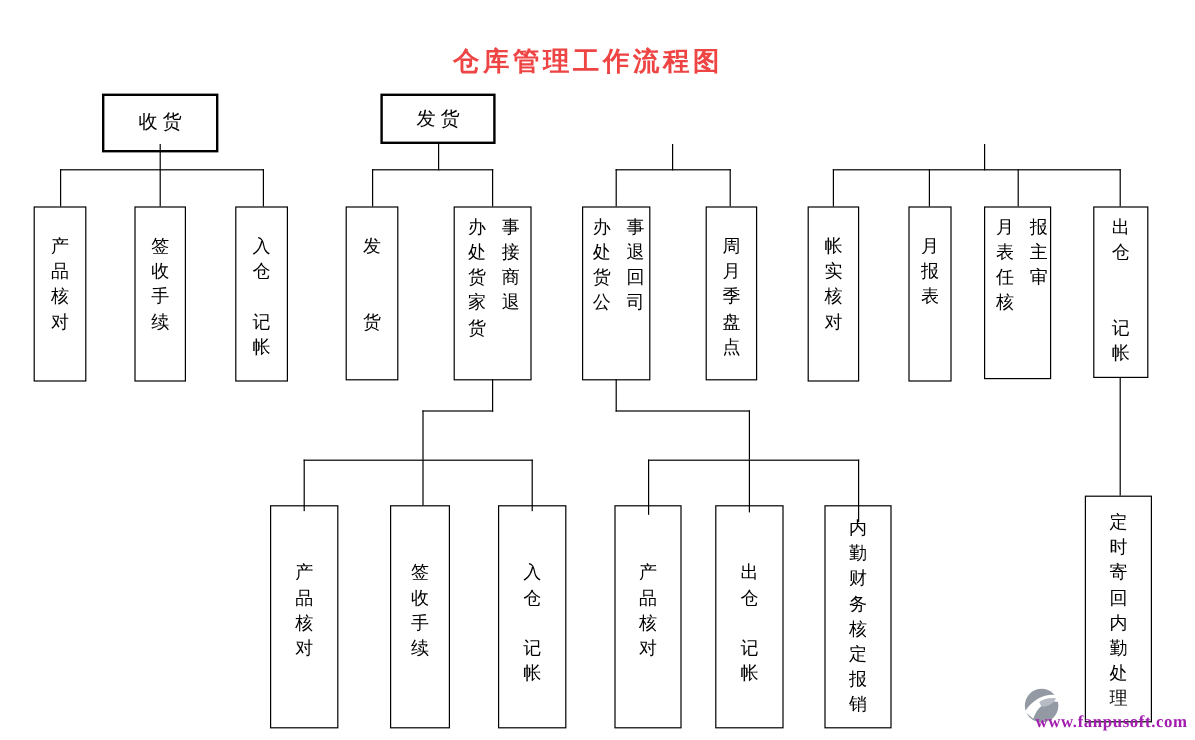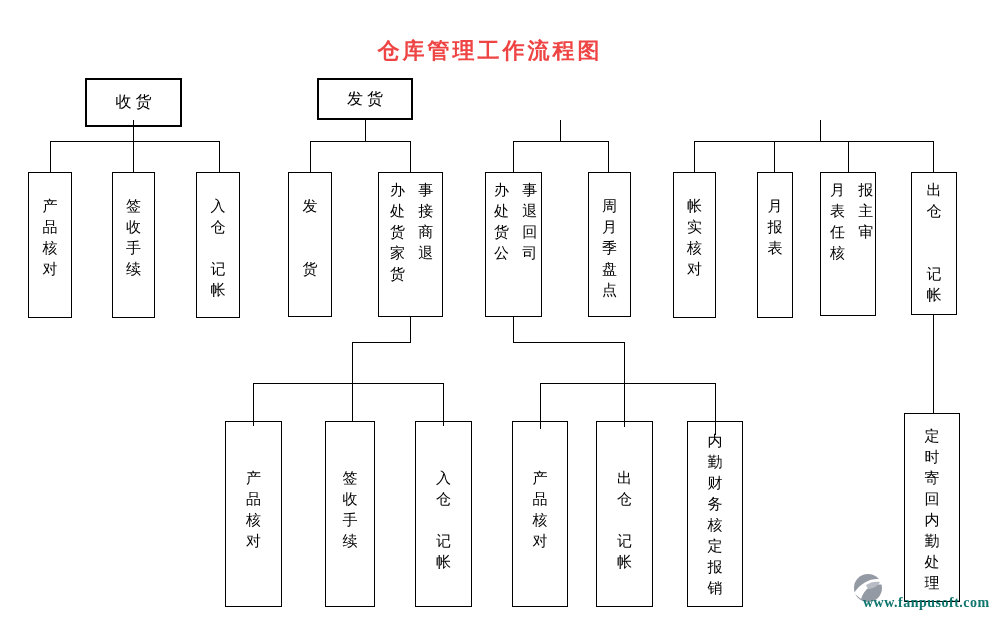--- a/index.html
+++ b/index.html
@@ -31,21 +31,21 @@
   .vline{width:1px;}
   .watermark{position:absolute;left:850px;top:569px;width:146px;height:48px;z-index:5;}
   .wm-logo{position:absolute;left:2px;top:3px;width:32px;height:32px;}
   .wm-brand{
     position:absolute;left:36px;top:-3px;font-size:24px;font-weight:bold;
     color:#a9aeb6;letter-spacing:1px;white-space:nowrap;
   }
   .wm-url{
     position:absolute;left:13px;top:26px;font-size:14px;font-weight:bold;
     font-family:"Liberation Serif","DejaVu Serif",serif;
-    color:#0f766e;letter-spacing:0.5px;white-space:nowrap;
+    color:#a21caf;letter-spacing:0.5px;white-space:nowrap;
   }
 </style>
 </head>
 <body>
 
 <div class="stage">
 
   <div class="title">仓库管理工作流程图</div>
 
   <div class="vline" style="left:133px;top:120px;height:52px"></div>

